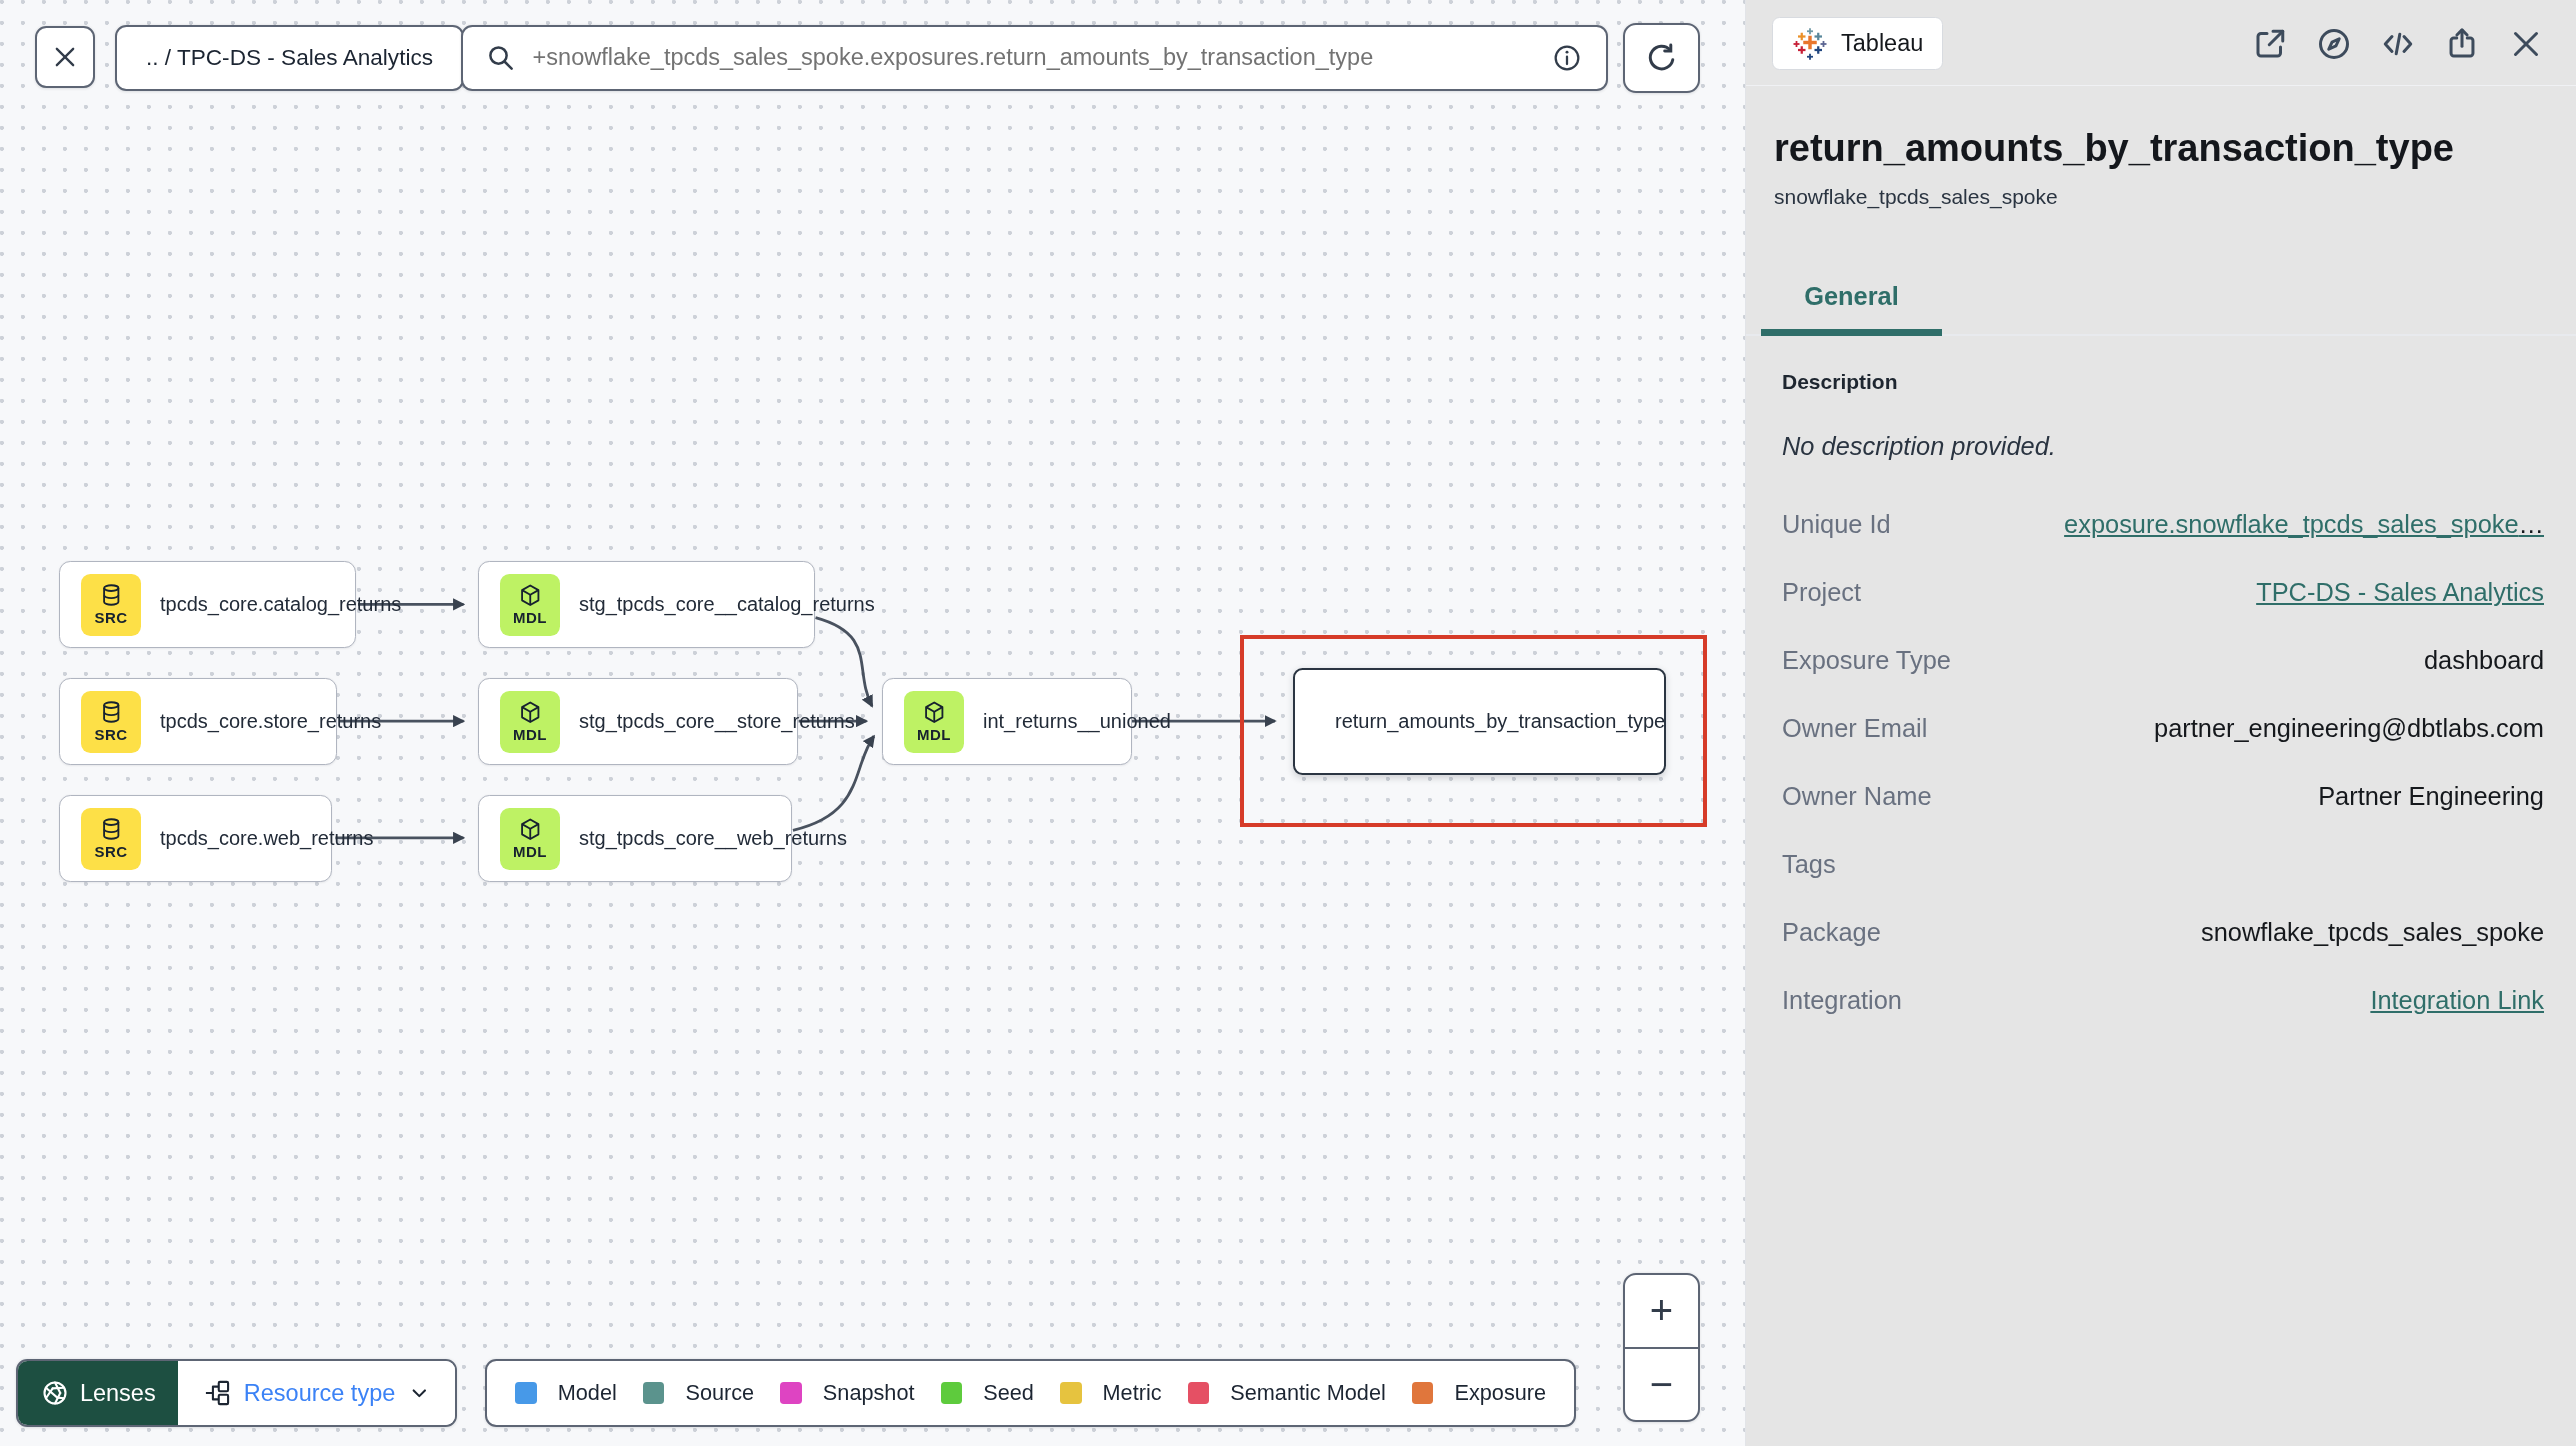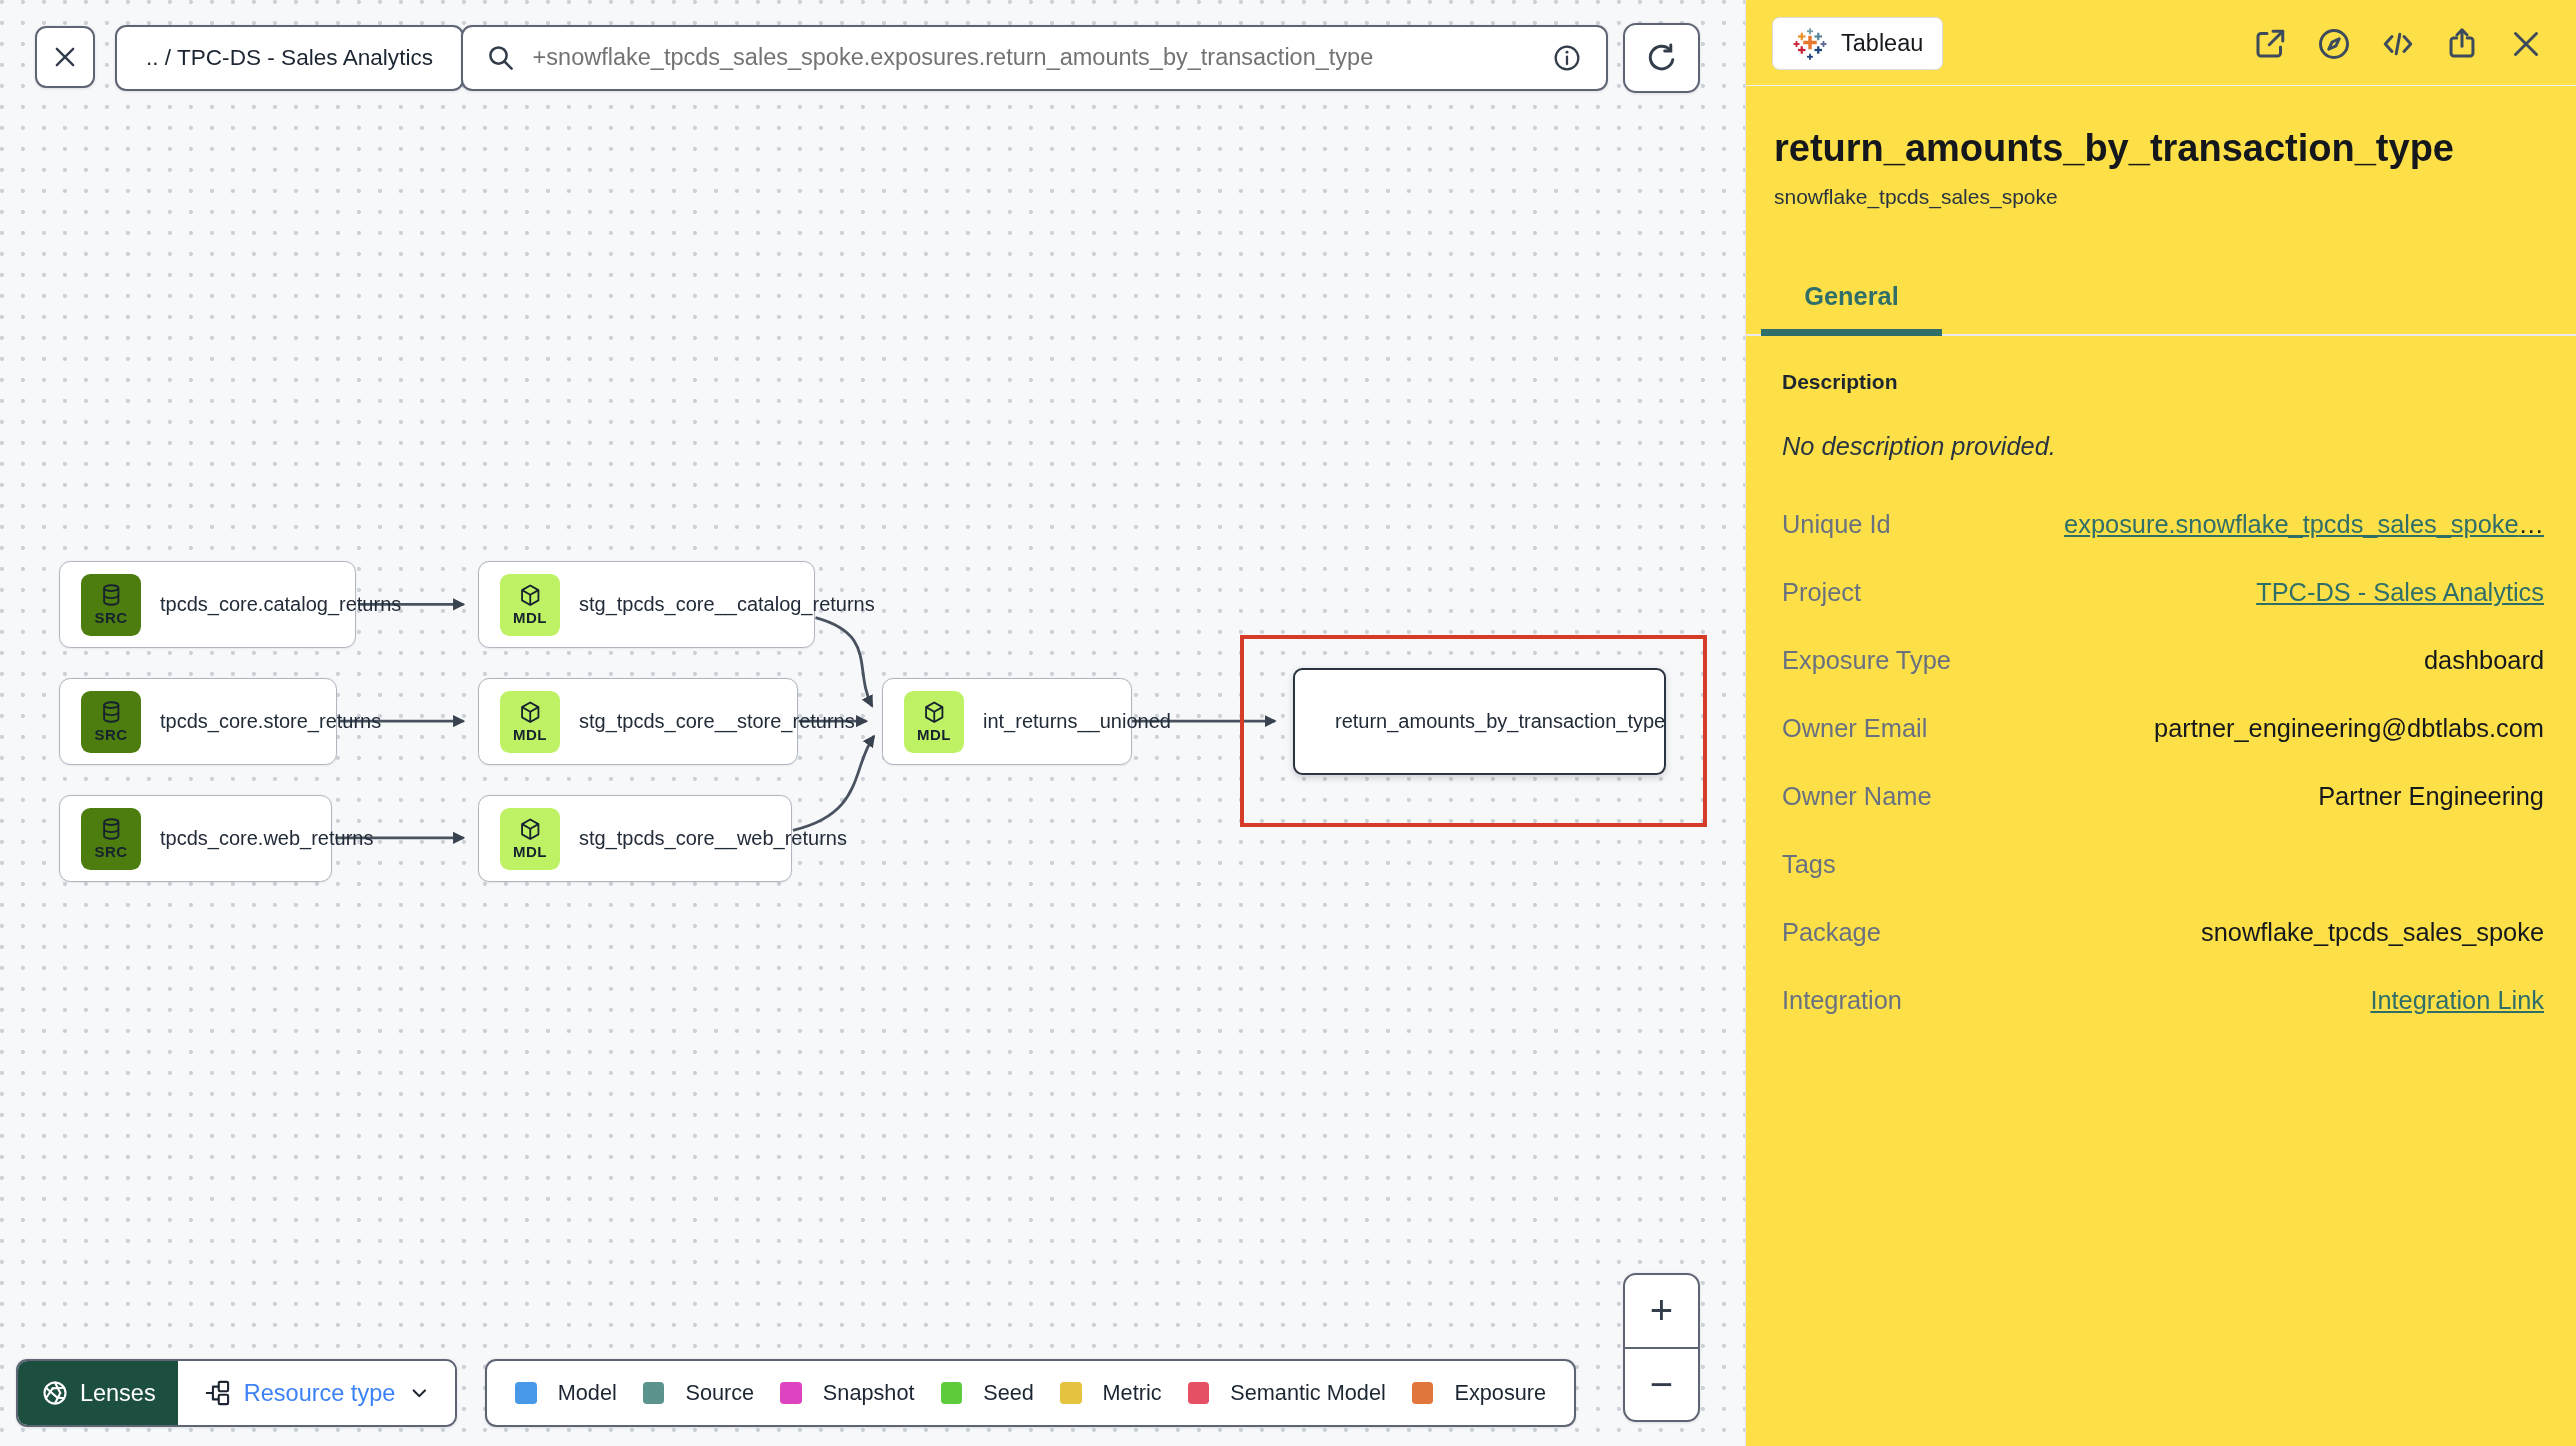--- a/index.html
+++ b/index.html
@@ -27,21 +27,21 @@
   svg.ic { display:block; }
 
   
   .node { position:absolute; background:#fff; border:1.9px solid #b0b5c0; border-radius:11.3px;
     display:flex; align-items:center; padding:0 21px; gap:19px; cursor:pointer;
     box-shadow:0 0.9px 1.9px rgba(25,32,44,.07); }
   .node .label { font-size:20px; color:#222b38; white-space:nowrap; }
   .chip { width:60px; height:62px; border-radius:9.4px; display:flex; flex-direction:column;
     align-items:center; justify-content:center; color:#17222f; flex:0 0 auto; }
   .chip .badge { font-size:15px; font-weight:bold; letter-spacing:0.5px; margin-top:0.9px; }
-  .chip.src { background:#4d7c0f; }
+  .chip.src { background:#fde047; }
   .chip.mdl { background:#bef264; }
 
   #node-exposure { border:2.8px solid #2b3542; border-radius:9.4px; box-shadow:0 2.8px 7.5px rgba(25,32,44,.18); }
   #highlight-box { position:absolute; left:1240px; top:635px; width:467px; height:192px;
     border:4.7px solid #d63b28; pointer-events:none; }
 
   #edges { position:absolute; left:0; top:0; pointer-events:none; }
 
   
   #lenses-group { position:absolute; left:16px; top:1359px; height:68px; display:flex;
@@ -59,21 +59,21 @@
   .swatch { width:21.7px; height:21.7px; border-radius:3.8px; }
 
   #zoom-ctl { position:absolute; left:1623px; top:1273px; width:77px; height:149px;
     background:#fff; border:2.4px solid #5d6574; border-radius:13px; display:flex;
     flex-direction:column; overflow:hidden; box-shadow:0 0.9px 2.8px rgba(25,32,44,.12); }
   #zoom-ctl .z { flex:1; display:flex; align-items:center; justify-content:center;
     font-size:40px; color:#323c4a; cursor:pointer; }
   #zoom-ctl .z:first-child { border-bottom:2.4px solid #5d6574; }
 
   
-  .panel { position:absolute; left:1745px; top:0; width:831px; height:1446px; background:#fde047;
+  .panel { position:absolute; left:1745px; top:0; width:831px; height:1446px; background:#e5e5e5;
     border-left:0.9px solid #e2e4e8; }
   .panel-head { display:flex; align-items:center; justify-content:space-between;
     padding:17px 32px 15px 26px; border-bottom:0.9px solid #f0f1f4; }
   #tableau-badge { display:flex; align-items:center; gap:13px; border:1.9px solid #d8dbe0;
     border-radius:7.5px; padding:7.5px 19px; font-size:23.5px; color:#15181c; background:#fff; }
   .head-icons { display:flex; align-items:center; gap:28px; color:#3d4b5c; }
   .head-icons .hic { cursor:pointer; display:flex; }
 
   #panel-title { margin:41px 32px 0 28px; font-size:38px; font-weight:bold; color:#14171c; }
   #panel-subtitle { margin:15px 32px 0 28px; font-size:21px; color:#2a3441; }

